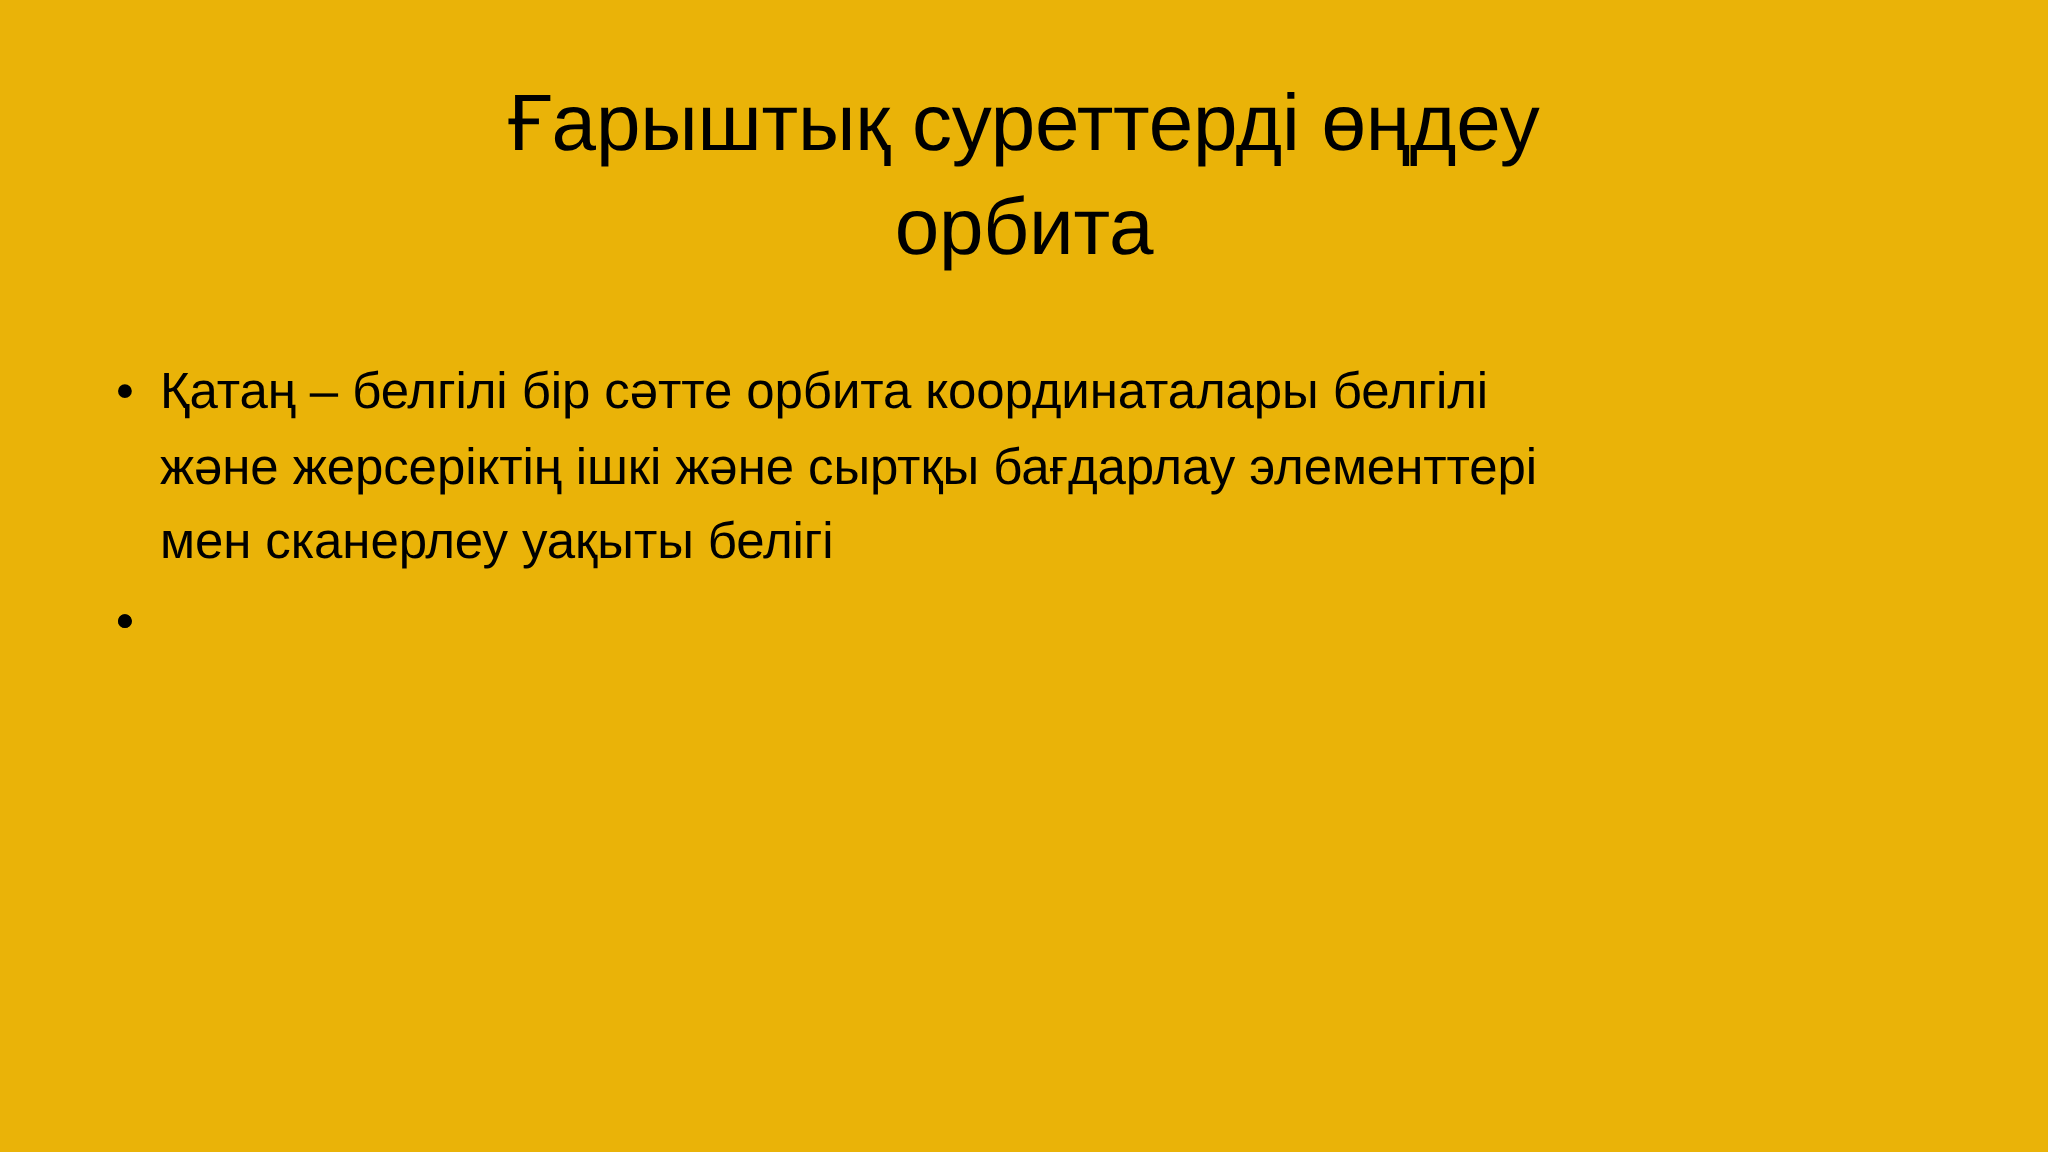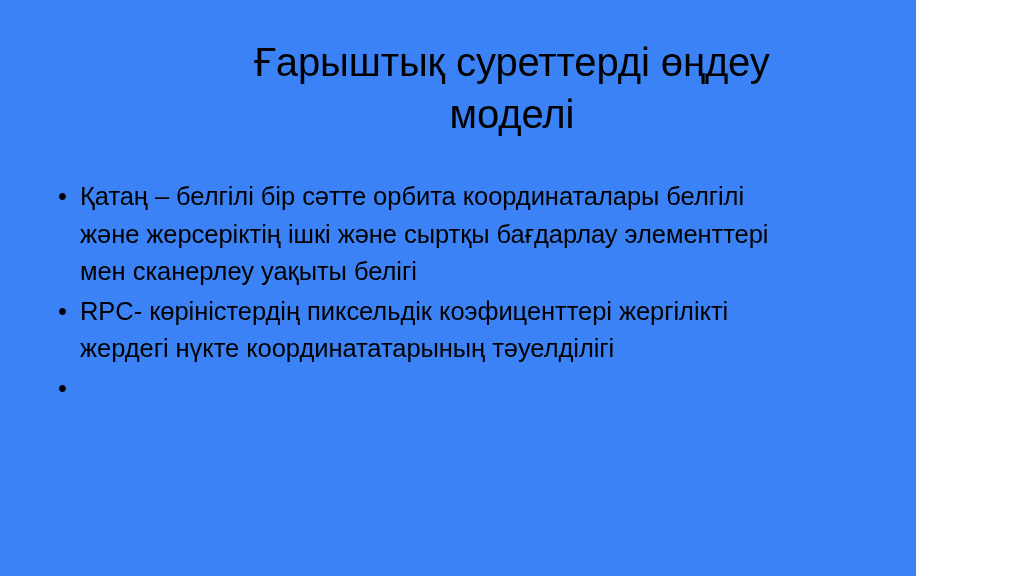--- a/index.html
+++ b/index.html
@@ -12,23 +12,23 @@
     height: 576px;
     background: #ffffff;
     font-family: "Liberation Sans", "DejaVu Sans", sans-serif;
     color: #000000;
     overflow: hidden;
     -webkit-font-smoothing: antialiased;
   }
 
   .slide {
     position: relative;
-    width: 916px;
+    width: 1024px;
     height: 576px;
-    background: #3b82f6;
+    background: #eab308;
     box-sizing: border-box;
   }
 
   
   .title-block {
     position: absolute;
     left: 64px;
     top: 36px;
     width: 896px;
     text-align: center;
@@ -77,33 +77,32 @@
   .w2 { max-width: 700px; }
   .w3 { max-width: 720px; }
 </style>
 </head>
 <body>
 
 <div class="slide">
 
   <div class="title-block">
     <div class="title-line">Ғарыштық суреттерді өңдеу</div>
-    <div class="title-line">моделі</div>
+    <div class="title-line">орбита</div>
   </div>
 
   <div class="body-block">
 
     <div class="bullet-item">
       <span class="bullet-dot">•</span>
       <span class="bullet-text w1">Қатаң – белгілі бір сәтте орбита координаталары белгілі және жерсеріктің ішкі және сыртқы бағдарлау элементтері мен сканерлеу уақыты белігі</span>
     </div>
 
     <div class="bullet-item">
       <span class="bullet-dot">•</span>
-      <span class="bullet-text w2">RPC- көріністердің пиксельдік коэфиценттері жергілікті жердегі нүкте координататарының тәуелділігі</span>
     </div>
 
     <div class="bullet-item">
       <span class="bullet-dot">•</span>
     </div>
 
   </div>
 
 </div>
 

